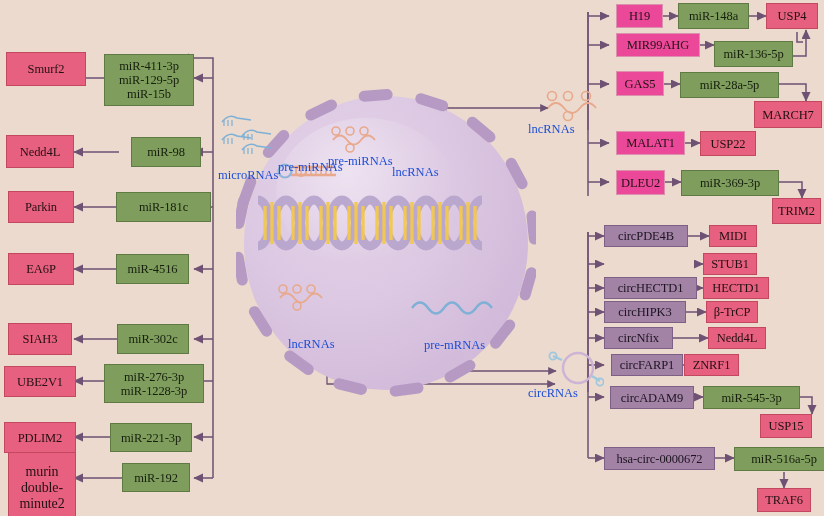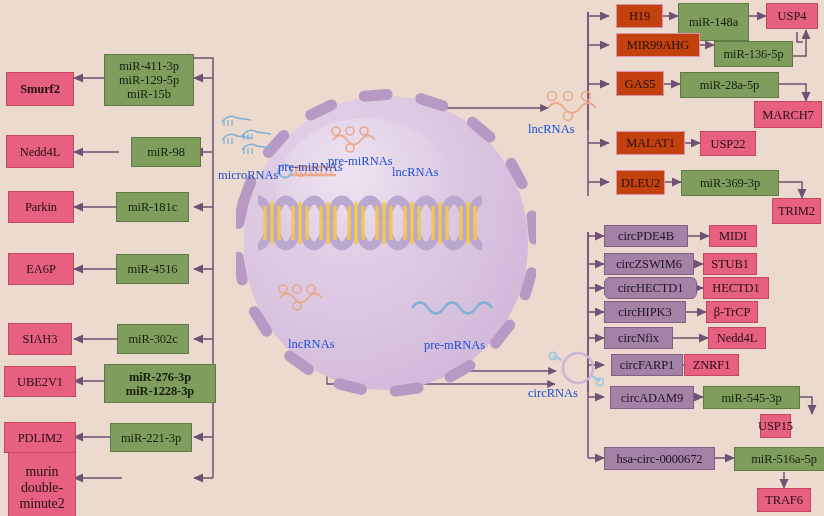--- a/index.html
+++ b/index.html
@@ -22,21 +22,21 @@
     color:#1f1a16;
     border-width:1.2px;border-style:solid;
     white-space:pre-line;
     letter-spacing:-.1px;
   }
   
   .n-target{background:#e8607f;border-color:#c2485f;color:#241014;}
   
   .n-mirna{background:#7f9d5d;border-color:#5f7a42;color:#17200e;}
   
-  .n-lnc{background:#c2410c;border-color:#dd8fae;color:#241014;}
+  .n-lnc{background:#ec4899;border-color:#dd8fae;color:#241014;}
   
   .n-circ{background:#a283a6;border-color:#7e5f85;color:#1d1420;}
 
   
   svg.wires{position:absolute;left:0;top:0;width:824px;height:516px;pointer-events:none;}
   .wire{stroke:#6e5173;stroke-width:1.5px;fill:none;}
   .wire-thin{stroke:#6e5173;stroke-width:1.3px;fill:none;}
 
   
   .cell-wrap{position:absolute;left:236px;top:88px;width:300px;height:310px;}
@@ -328,79 +328,79 @@
   </svg>
 
   <svg style="position:absolute;left:548px;top:348px;width:56px;height:42px;">
     <circle cx="30" cy="20" r="15" fill="none" stroke="#cdb3d6" stroke-width="2.4"></circle>
     <path d="M14,12 l-9,-4" stroke="#9ec8e0" stroke-width="2.2" fill="none"></path>
     <circle cx="5" cy="8" r="3.6" fill="none" stroke="#9ec8e0" stroke-width="1.8"></circle>
     <path d="M44,28 l8,5" stroke="#9ec8e0" stroke-width="2.2" fill="none"></path>
     <circle cx="52" cy="34" r="3.6" fill="none" stroke="#9ec8e0" stroke-width="1.8"></circle>
   </svg>
 
-  <div class="node n-target" style="left:6px;top:72px;width:68px;height:34px;font-weight:bold;">Smurf2</div>
+  <div class="node n-target" style="left:6px;top:52px;width:80px;height:34px;">Smurf2</div>
   <div class="node n-target" style="left:6px;top:135px;width:68px;height:33px;">Nedd4L</div>
   <div class="node n-target" style="left:8px;top:191px;width:66px;height:32px;">Parkin</div>
   <div class="node n-target" style="left:8px;top:253px;width:66px;height:32px;">EA6P</div>
   <div class="node n-target" style="left:8px;top:323px;width:64px;height:32px;">SIAH3</div>
   <div class="node n-target" style="left:4px;top:366px;width:72px;height:31px;">UBE2V1</div>
   <div class="node n-target" style="left:4px;top:422px;width:72px;height:31px;">PDLIM2</div>
   <div class="node n-target" style="left:8px;top:452px;width:68px;height:72px;font-size:14px;">murin
 double-
 minute2</div>
 
   <div class="node n-mirna" style="left:104px;top:54px;width:90px;height:52px;">miR-411-3p
 miR-129-5p
 miR-15b</div>
   <div class="node n-mirna" style="left:119px;top:137px;width:70px;height:30px;margin-left:12px;">miR-98</div>
-  <div class="node n-mirna" style="left:116px;top:192px;width:73px;height:30px;">miR-181c</div>
+  <div class="node n-mirna" style="left:116px;top:192px;width:95px;height:30px;">miR-181c</div>
   <div class="node n-mirna" style="left:116px;top:254px;width:73px;height:30px;">miR-4516</div>
   <div class="node n-mirna" style="left:117px;top:324px;width:72px;height:30px;">miR-302c</div>
-  <div class="node n-mirna" style="left:104px;top:364px;width:112px;height:39px;font-weight:bold;">miR-276-3p
+  <div class="node n-mirna" style="left:104px;top:364px;width:100px;height:39px;">miR-276-3p
 miR-1228-3p</div>
   <div class="node n-mirna" style="left:110px;top:423px;width:82px;height:29px;">miR-221-3p</div>
+  <div class="node n-mirna" style="left:122px;top:463px;width:68px;height:29px;">miR-192</div>
 
   <div class="node n-lnc" style="left:616px;top:4px;width:47px;height:24px;">H19</div>
-  <div class="node n-mirna" style="left:678px;top:3px;width:71px;height:38px;">miR-148a</div>
+  <div class="node n-mirna" style="left:678px;top:3px;width:71px;height:26px;">miR-148a</div>
   <div class="node n-target" style="left:766px;top:3px;width:52px;height:26px;">USP4</div>
 
   <div class="node n-lnc" style="left:616px;top:33px;width:84px;height:24px;">MIR99AHG</div>
   <div class="node n-mirna" style="left:714px;top:41px;width:79px;height:26px;">miR-136-5p</div>
 
   <div class="node n-lnc" style="left:616px;top:71px;width:48px;height:25px;">GAS5</div>
   <div class="node n-mirna" style="left:680px;top:72px;width:99px;height:26px;">miR-28a-5p</div>
   <div class="node n-target" style="left:754px;top:101px;width:68px;height:27px;">MARCH7</div>
 
   <div class="node n-lnc" style="left:616px;top:131px;width:69px;height:24px;">MALAT1</div>
   <div class="node n-target" style="left:700px;top:131px;width:56px;height:25px;">USP22</div>
 
   <div class="node n-lnc" style="left:616px;top:170px;width:49px;height:25px;">DLEU2</div>
   <div class="node n-mirna" style="left:681px;top:170px;width:98px;height:26px;">miR-369-3p</div>
   <div class="node n-target" style="left:772px;top:198px;width:49px;height:26px;">TRIM2</div>
 
   <div class="node n-circ" style="left:604px;top:225px;width:84px;height:22px;">circPDE4B</div>
   <div class="node n-target" style="left:709px;top:225px;width:48px;height:22px;">MIDI</div>
 
-  <div class="node n-circ" style="left:604px;top:253px;width:90px;height:22px;">circZSWIM6</div>
   <div class="node n-target" style="left:703px;top:253px;width:54px;height:22px;">STUB1</div>
 
-  <div class="node n-circ" style="left:604px;top:277px;width:93px;height:22px;border-radius:6px;">circHECTD1</div>
+  <div class="node n-circ" style="left:604px;top:277px;width:93px;height:22px;">circHECTD1</div>
   <div class="node n-target" style="left:703px;top:277px;width:66px;height:22px;">HECTD1</div>
 
   <div class="node n-circ" style="left:604px;top:301px;width:82px;height:22px;">circHIPK3</div>
   <div class="node n-target" style="left:706px;top:301px;width:52px;height:22px;">β-TrCP</div>
 
   <div class="node n-circ" style="left:604px;top:327px;width:69px;height:22px;">circNfix</div>
   <div class="node n-target" style="left:708px;top:327px;width:58px;height:22px;">Nedd4L</div>
 
   <div class="node n-circ" style="left:611px;top:354px;width:72px;height:22px;">circFARP1</div>
   <div class="node n-target" style="left:684px;top:354px;width:55px;height:22px;">ZNRF1</div>
 
   <div class="node n-circ" style="left:610px;top:386px;width:84px;height:23px;">circADAM9</div>
   <div class="node n-mirna" style="left:703px;top:386px;width:97px;height:23px;">miR-545-3p</div>
-  <div class="node n-target" style="left:760px;top:414px;width:31px;height:24px;">USP15</div>
+  <div class="node n-target" style="left:760px;top:414px;width:52px;height:24px;">USP15</div>
 
   <div class="node n-circ" style="left:604px;top:447px;width:111px;height:23px;">hsa-circ-0000672</div>
   <div class="node n-mirna" style="left:734px;top:447px;width:100px;height:24px;">miR-516a-5p</div>
   <div class="node n-target" style="left:757px;top:488px;width:54px;height:24px;">TRAF6</div>
 
 </div>
 
 </body></html>

